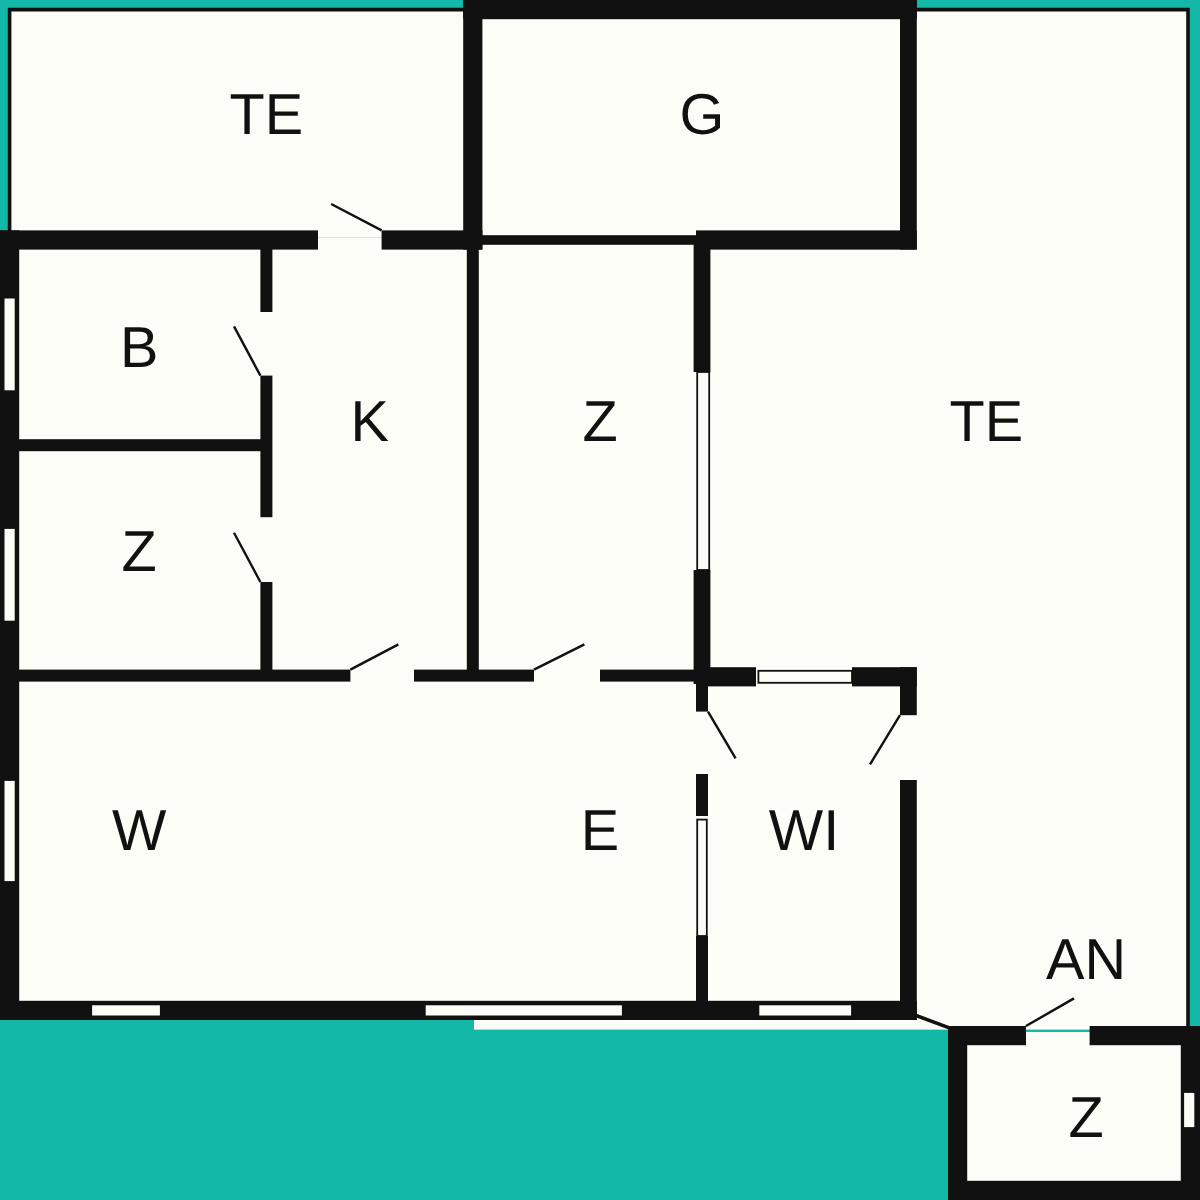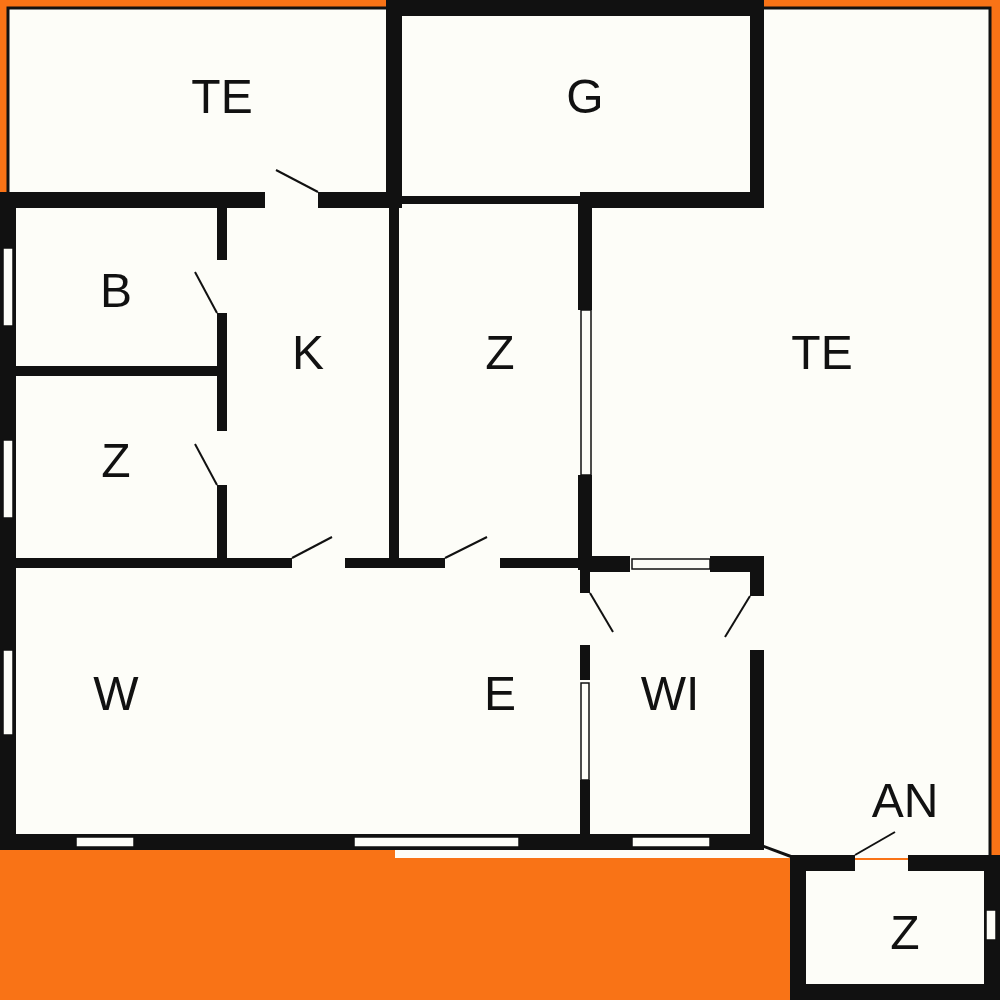--- a/index.html
+++ b/index.html
@@ -1,16 +1,16 @@
 <!DOCTYPE html>
 <html><head>
 <meta charset="utf-8">
 <style>
   html, body { margin:0; padding:0; background:#ffffff; }
-  #plan { position:relative; width:1000px; height:1000px; background:#f97316; overflow:hidden; }
+  #plan { position:relative; width:1000px; height:1000px; background:#14b8a6; overflow:hidden; }
   svg { position:absolute; left:0; top:0; }
   .lbl { font-family:"Liberation Sans", sans-serif; font-size:48px; fill:#111; text-anchor:middle; dominant-baseline:central; }
 </style>
 </head>
 <body>
 
 <div id="plan">
 <svg width="1000" height="1000" viewBox="0 0 1000 1000">
 
   <g fill="#fdfdf8">

